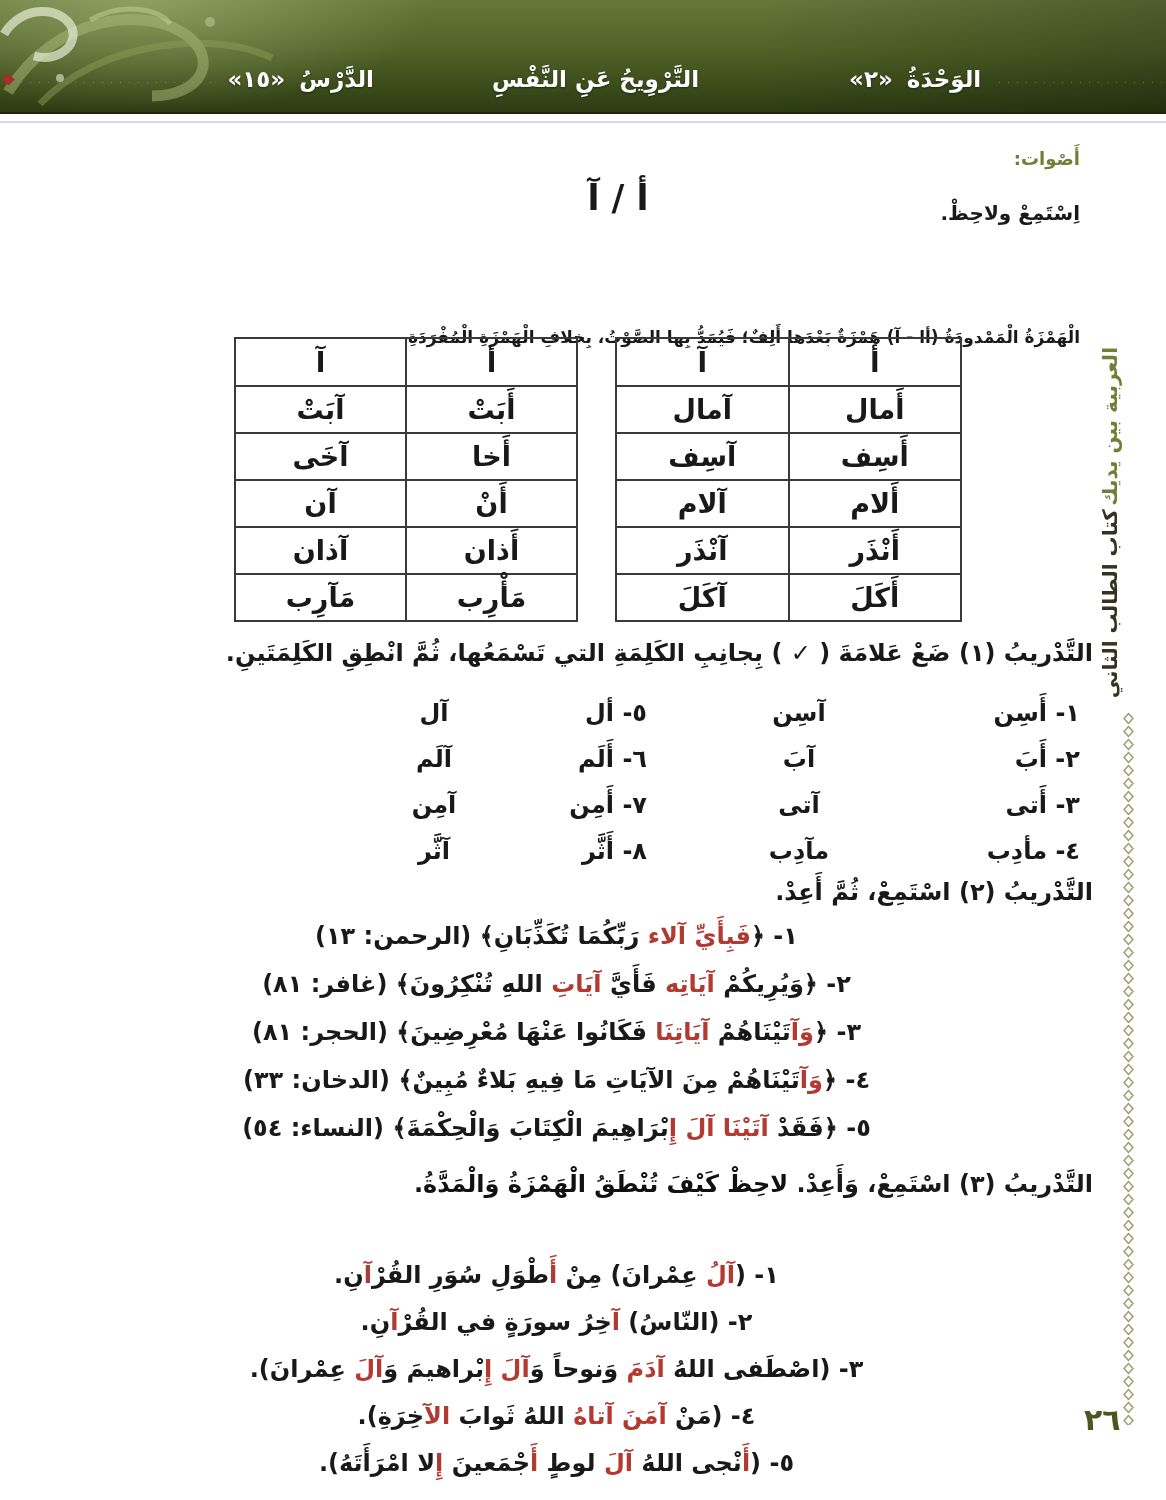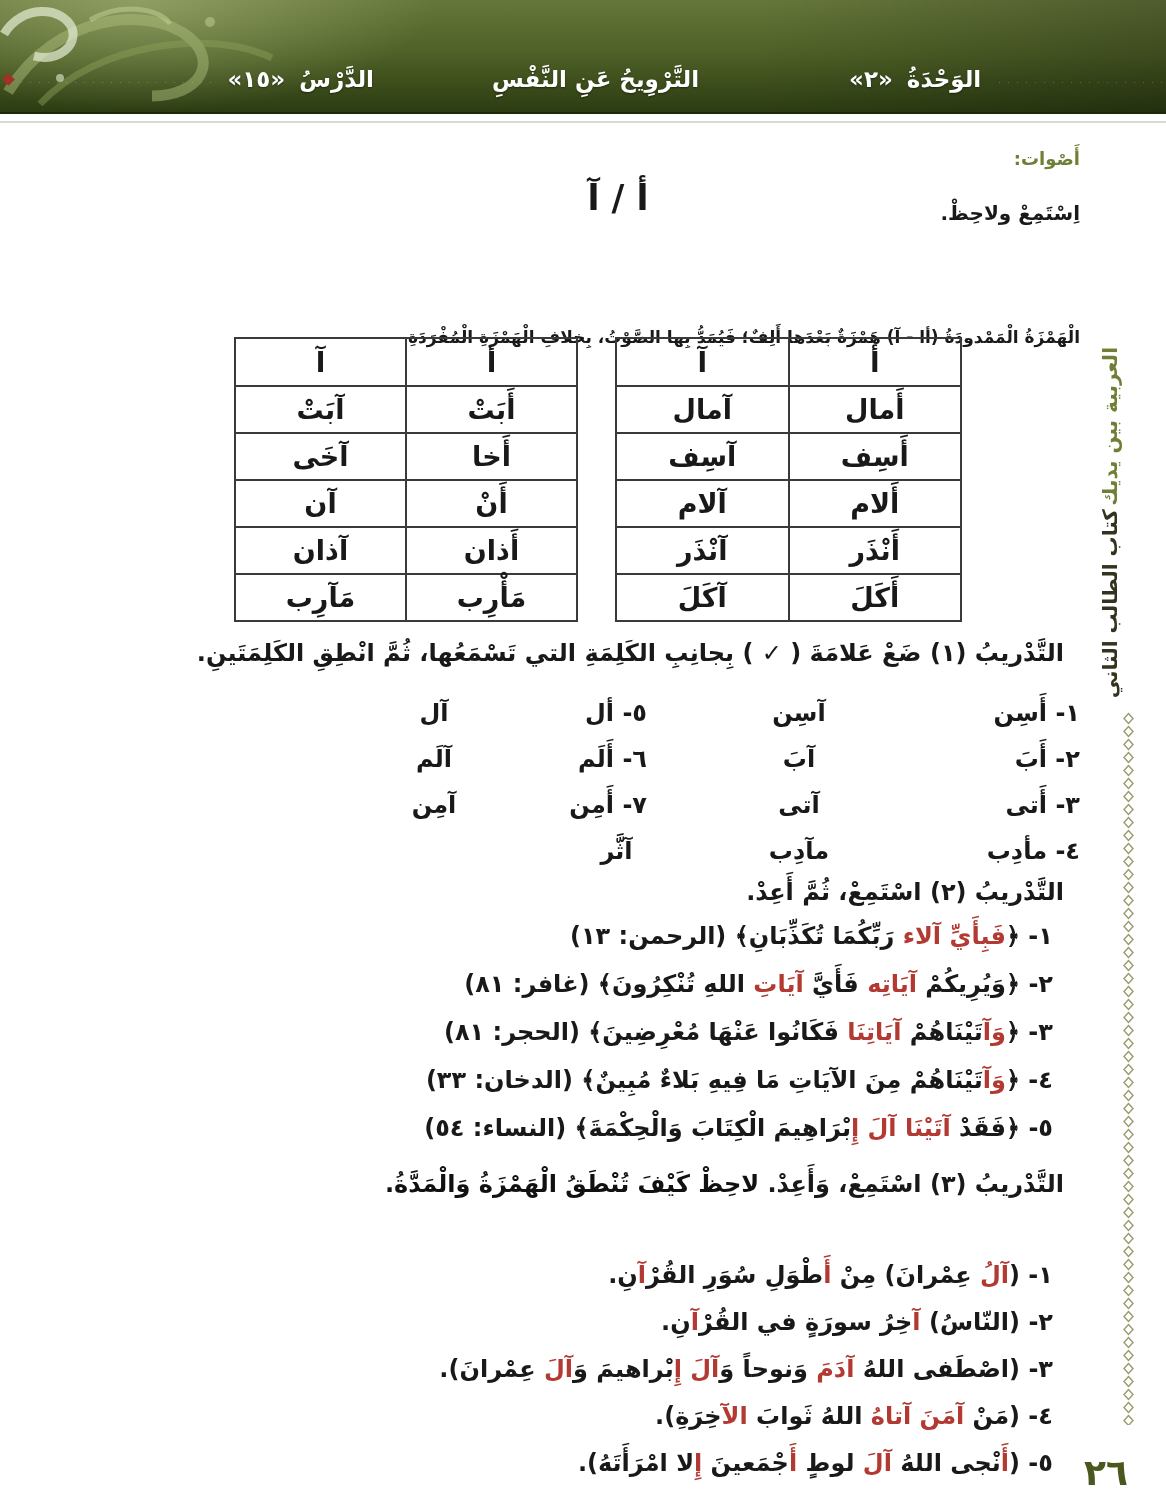--- a/index.html
+++ b/index.html
@@ -25,51 +25,51 @@
   .mini-gap{width:14px;}
   .red-diamond{width:9px;height:9px;background:#a33226;transform:rotate(45deg);margin:0 4px;flex:0 0 auto;}
   .band-edge-line{position:absolute;top:121px;left:0;right:0;height:2px;background:#d9d9d9;}
 
   
   .vtext{position:absolute;white-space:nowrap;transform:rotate(-90deg);font-weight:bold;
          text-align:center;font-size:20px;}
   .vtext-green{color:#6f8036;}
   .vtext-dark{color:#33331f;}
   .margin-chain{position:absolute;left:1122px;top:712px;}
-  .page-num{position:absolute;left:1084px;top:1452px;font-size:36px;font-weight:bold;color:#4a571f;}
+  .page-num{position:absolute;left:1084px;top:1402px;font-size:30px;font-weight:bold;color:#4a571f;}
 
   
   .green-label{position:absolute;top:148px;right:86px;font-size:18px;font-weight:bold;color:#6f8036;}
   .letters-title{position:absolute;top:143px;left:468px;width:300px;text-align:center;
                  font-size:35px;font-weight:bold;margin-top:35px;}
   .listen-note{position:absolute;top:201px;right:86px;font-size:20px;font-weight:bold;}
   .rule-line{position:absolute;top:283px;right:86px;font-size:17px;font-weight:bold;white-space:nowrap;margin-top:44px;}
 
   .wtable{position:absolute;border-collapse:collapse;table-layout:fixed;}
   .wtable td,.wtable th{border:2px solid #3a3a3a;text-align:center;vertical-align:middle;
                         font-weight:bold;font-size:27px;padding:0;}
   .wtable th{height:46px;font-size:28px;}
   .wtable td{height:45px;}
   #table-right{left:615px;top:337px;width:347px;}
   #table-left{left:234px;top:337px;width:344px;}
 
-  .ex-title{position:absolute;right:102px;font-size:24px;font-weight:bold;white-space:nowrap;}
+  .ex-title{position:absolute;right:73px;font-size:24px;font-weight:bold;white-space:nowrap;}
   #ex1-title{top:639px;}
   #ex2-title{top:878px;}
   #ex3-title{top:1170px;}
 
   #ex1-grid{position:absolute;top:690px;right:86px;left:350px;display:grid;
             grid-template-columns:27% 23% 27% 23%;font-size:24px;font-weight:bold;}
   #ex1-grid .cell{height:46px;line-height:46px;}
   #ex1-grid .c1{text-align:right;}
   #ex1-grid .c2{text-align:center;}
   #ex1-grid .c3{text-align:right;padding-left:0;padding-right:68px;box-sizing:border-box;}
   #ex1-grid .c4{text-align:center;}
 
-  .ex-lines{position:absolute;right:113px;left:60px;font-size:24px;font-weight:bold;}
+  .ex-lines{position:absolute;right:113px;left:60px;font-size:24px;font-weight:bold;text-align:center;}
   #ex2-lines{top:912px;}
   #ex2-lines .ex-line{height:48px;line-height:48px;white-space:nowrap;}
   #ex3-lines{top:1252px;}
   #ex3-lines .ex-line{height:47px;line-height:47px;white-space:nowrap;}
 
   .seg-k{color:#191919;}
   .seg-r{color:#b23a32;}
   .seg-b{color:#111111;}
 </style>
 </head>
@@ -223,20 +223,21 @@
       <div class="cell c3">٦- أَلَم</div>
       <div class="cell c4">آلَم</div>
 
       <div class="cell c1">٣- أَتى</div>
       <div class="cell c2">آتى</div>
       <div class="cell c3">٧- أَمِن</div>
       <div class="cell c4">آمِن</div>
 
       <div class="cell c1">٤- مأدِب</div>
       <div class="cell c2">مآدِب</div>
+      <div class="cell c3">٨- أَثَّر</div>
       <div class="cell c4">آثَّر</div>
     </div>
 
   <div class="ex-title" id="ex2-title">التَّدْريبُ (٢) اسْتَمِعْ، ثُمَّ أَعِدْ.</div>
   <div class="ex-lines" id="ex2-lines">
 
       <div class="ex-line"><span class="seg-k">١- ﴿</span><span class="seg-r">فَبِأَيِّ آلاء</span><span class="seg-k"> رَبِّكُمَا تُكَذِّبَانِ﴾ (الرحمن: ١٣)</span></div>
 
       <div class="ex-line"><span class="seg-k">٢- ﴿وَيُرِيكُمْ </span><span class="seg-r">آيَاتِه</span><span class="seg-k"> فَأَيَّ </span><span class="seg-r">آيَاتِ</span><span class="seg-k"> اللهِ تُنْكِرُونَ﴾ (غافر: ٨١)</span></div>
 

